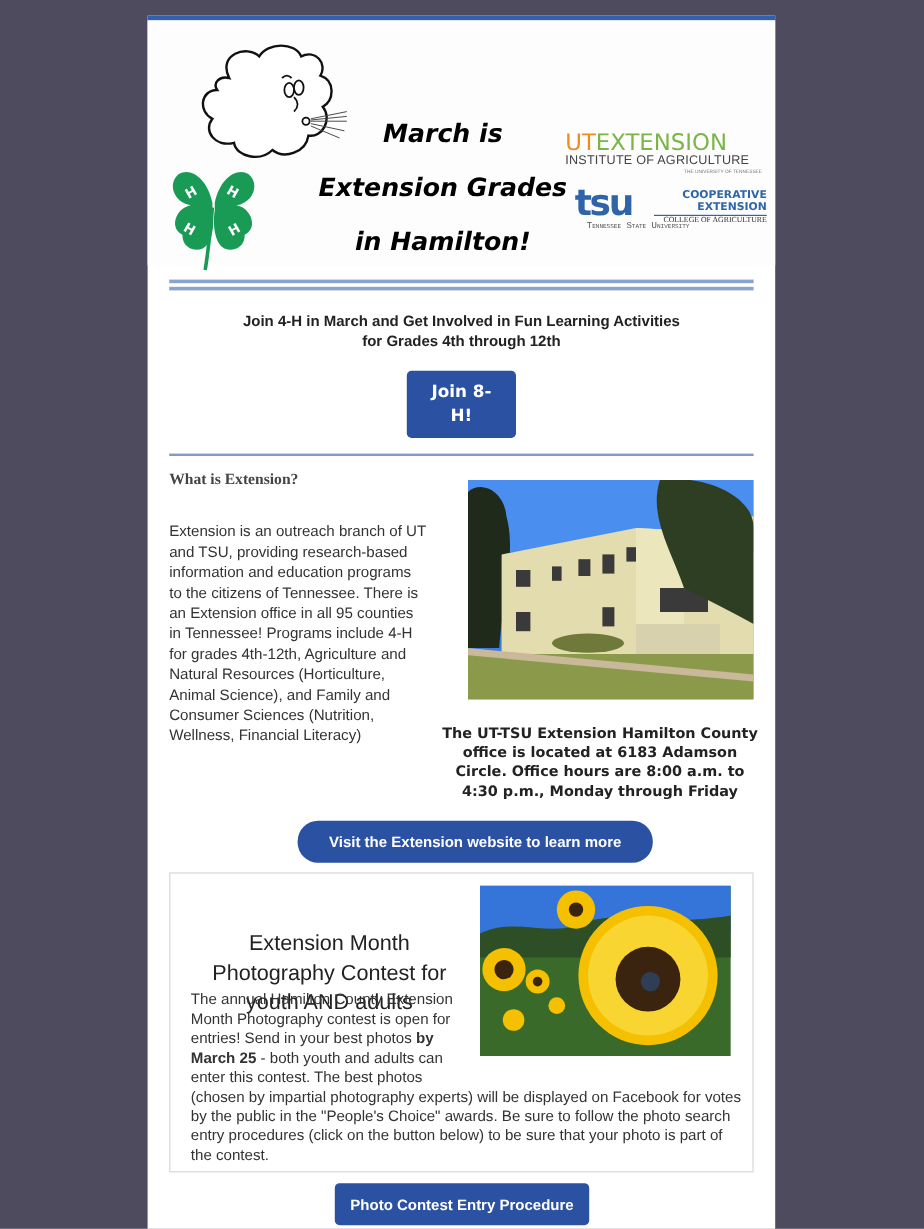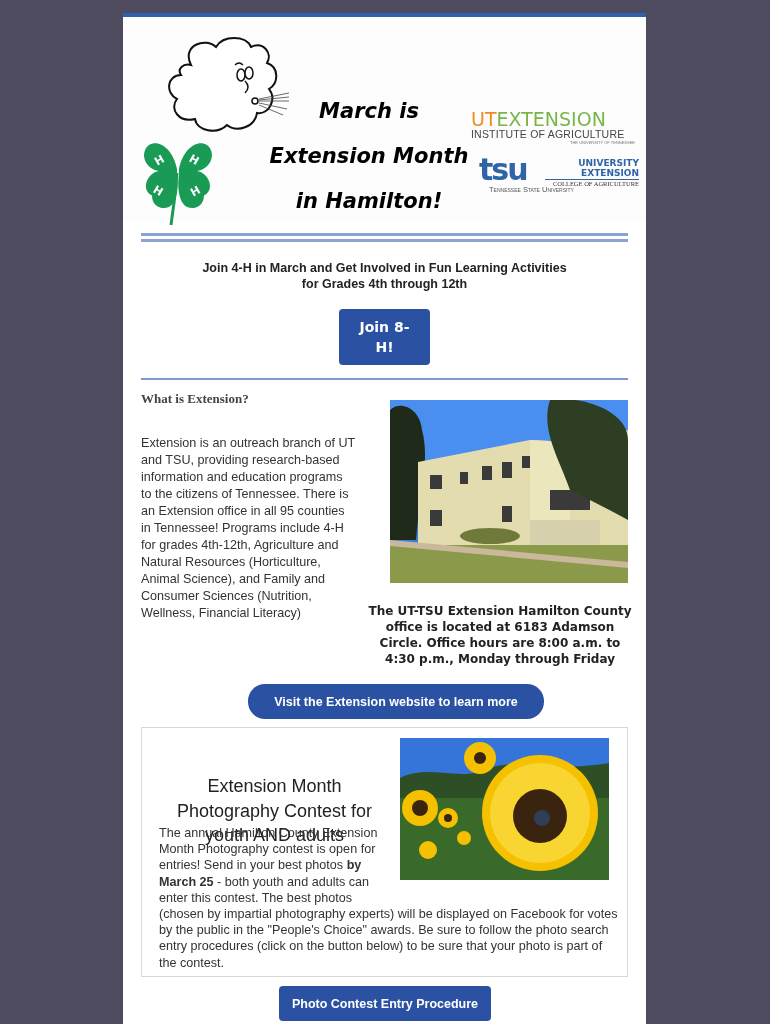--- a/index.html
+++ b/index.html
@@ -28,21 +28,21 @@
   .ut-word { font-family:"DejaVu Sans", sans-serif; font-weight:normal; font-size:19px; letter-spacing:0px; line-height:20px; white-space:nowrap; }
   .ut-word .ut { color:#f28a1e; }
   .ut-word .ext { color:#7ab547; }
   .ut-sub { font-size:10.5px; color:#444; line-height:11px; white-space:nowrap; letter-spacing:0.2px; }
   .ut-sub2 { font-size:4px; color:#777; text-align:right; padding-right:4px; line-height:6px; }
   .tsu-logo { position:absolute; left:356px; top:137px; width:160px; height:40px; }
   .tsu-mark { position:absolute; left:0; top:0; font-family:"DejaVu Sans", sans-serif; font-weight:bold; font-size:30px; line-height:32px; color:#2f64a8; letter-spacing:-2px; }
   .tsu-right { position:absolute; left:66px; top:4px; width:94px; text-align:right; }
   .tsu-coop { font-family:"DejaVu Sans", sans-serif; font-weight:bold; font-size:9px; color:#2f64a8; line-height:10px; }
   .tsu-coll { font-family:"Liberation Serif", serif; font-size:6.5px; color:#333; line-height:8px; border-top:1px solid #2f64a8; margin-top:1px; }
-  .tsu-bottom { position:absolute; left:10px; top:31px; font-family:Liberation Sans, sans-serif; font-size:7.5px; color:#555; font-variant:small-caps; }
+  .tsu-bottom { position:absolute; left:10px; top:31px; font-family:Liberation Mono, monospace; font-size:7.5px; color:#555; font-variant:small-caps; }
 
   .double-rule { position:absolute; left:18px; width:487px; height:9px; border-top:3px solid #8aa3cf; }
   .double-rule::after { content:""; position:absolute; left:0; right:0; top:3px; height:3px; background:#8aa3cf; }
   .single-rule { position:absolute; left:18px; width:487px; height:2px; background:#7f9ac8; }
 
   .join-heading {
     position:absolute; left:18px; top:243px; width:487px; text-align:center;
     font-family:Liberation Sans, sans-serif; font-weight:bold; font-size:12.5px; line-height:16px; color:#222;
   }
   .btn {
@@ -91,32 +91,32 @@
       </g>
       <g fill="#fff" font-family="DejaVu Sans" font-weight="bold" font-size="11">
         <text x="17" y="35" transform="rotate(-30 22 30)">H</text>
         <text x="53" y="35" transform="rotate(30 58 30)">H</text>
         <text x="17" y="66" transform="rotate(30 22 61)">H</text>
         <text x="53" y="66" transform="rotate(-30 58 61)">H</text>
       </g>
     </svg>
     <div class="headline">
       <div>March is</div>
-      <div>Extension Month</div>
+      <div>Extension Grades</div>
       <div>in Hamilton!</div>
     </div>
     <div class="ut-logo">
       <div class="ut-word"><span class="ut">UT</span><span class="ext">EXTENSION</span></div>
       <div class="ut-sub">INSTITUTE OF AGRICULTURE</div>
       <div class="ut-sub2">THE UNIVERSITY OF TENNESSEE</div>
     </div>
     <div class="tsu-logo">
       <div class="tsu-mark">tsu</div>
       <div class="tsu-right">
-        <div class="tsu-coop">UNIVERSITY</div>
+        <div class="tsu-coop">COOPERATIVE</div>
         <div class="tsu-coop">EXTENSION</div>
         <div class="tsu-coll">COLLEGE OF AGRICULTURE</div>
       </div>
       <div class="tsu-bottom">Tennessee State University</div>
     </div>
   </div>
 
   <div class="double-rule" style="top:216px;"></div>
 
   <div class="join-heading">

